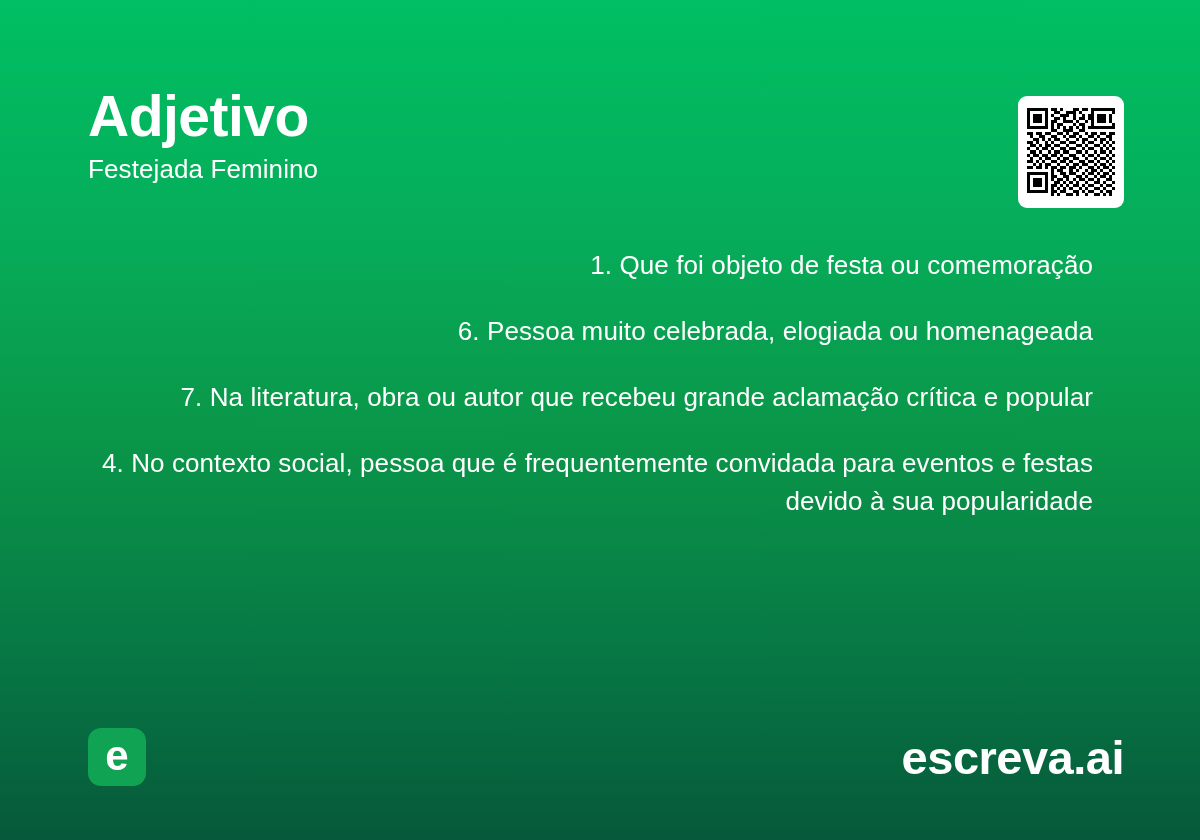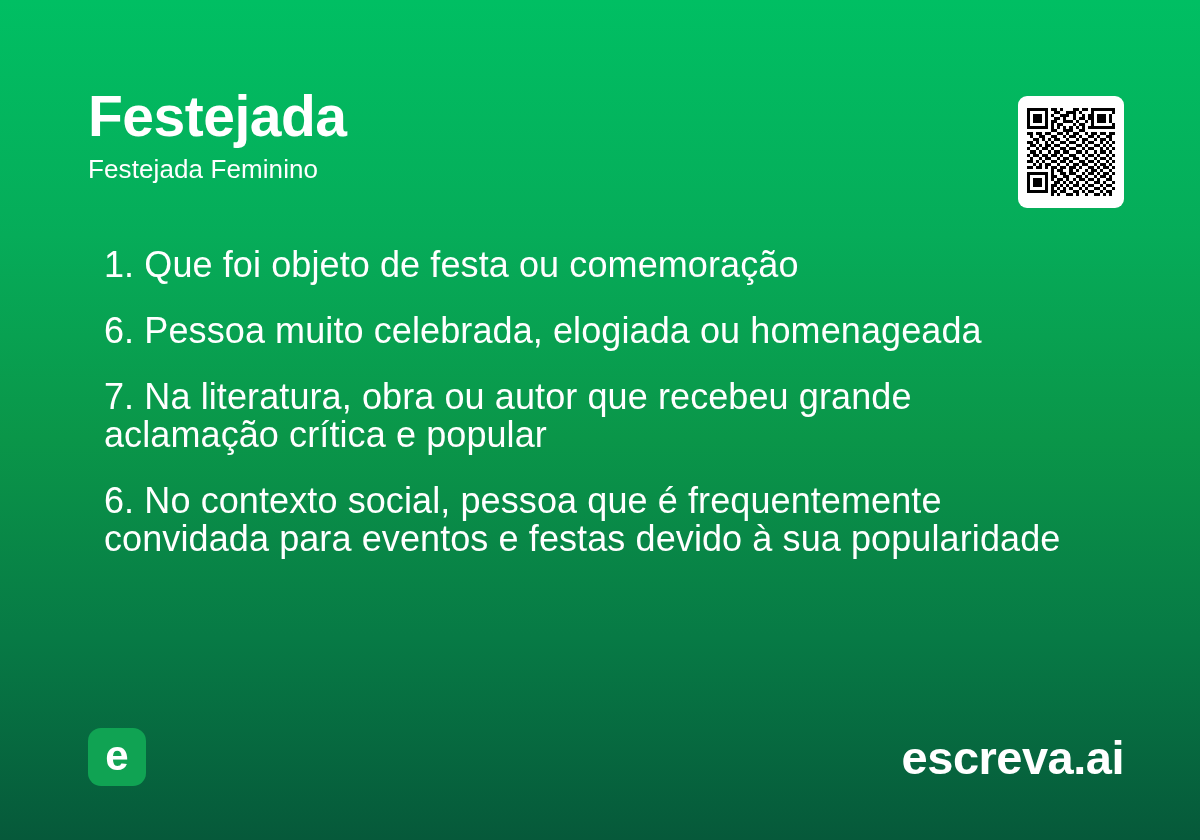--- a/index.html
+++ b/index.html
@@ -71,26 +71,27 @@
   }
 
   
   .definitions {
     position: absolute;
     left: 88px;
     top: 246px;
     width: 1005px;
   }
   .definition {
-    margin: 0 0 28px 16px;
-    font-size: 36px;
+    margin: 0 0 28px 9px;
+    font-size: 26px;
     font-weight: 400;
     line-height: 38px;
     color: #ffffff;
     letter-spacing: 0.1px;
+    text-align: right;
   }
   .definition:last-child { margin-bottom: 0; }
 
   
   .footer {
     position: absolute;
     left: 88px;
     right: 76px;
     bottom: 52px;
     height: 62px;
@@ -122,35 +123,35 @@
     line-height: 1;
     margin-left: 9px;
   }
 </style>
 </head>
 <body>
 
 <div class="card">
 
   <div class="header">
-    <h1 class="title">Festejada</h1>
+    <h1 class="title">Adjetivo</h1>
     <p class="subtitle">Festejada Feminino</p>
   </div>
 
   <div class="qr-card">
     <svg id="qr-svg" viewBox="0 0 29 29" shape-rendering="crispEdges" xmlns="http://www.w3.org/2000/svg">
         <path d="M0 0h1v1h-1zM1 0h1v1h-1zM2 0h1v1h-1zM3 0h1v1h-1zM4 0h1v1h-1zM5 0h1v1h-1zM6 0h1v1h-1zM8 0h1v1h-1zM9 0h1v1h-1zM11 0h1v1h-1zM15 0h1v1h-1zM16 0h1v1h-1zM18 0h1v1h-1zM19 0h1v1h-1zM21 0h1v1h-1zM22 0h1v1h-1zM23 0h1v1h-1zM24 0h1v1h-1zM25 0h1v1h-1zM26 0h1v1h-1zM27 0h1v1h-1zM28 0h1v1h-1zM0 1h1v1h-1zM6 1h1v1h-1zM9 1h1v1h-1zM10 1h1v1h-1zM13 1h1v1h-1zM14 1h1v1h-1zM15 1h1v1h-1zM17 1h1v1h-1zM21 1h1v1h-1zM28 1h1v1h-1zM0 2h1v1h-1zM2 2h1v1h-1zM3 2h1v1h-1zM4 2h1v1h-1zM6 2h1v1h-1zM8 2h1v1h-1zM11 2h1v1h-1zM12 2h1v1h-1zM13 2h1v1h-1zM15 2h1v1h-1zM18 2h1v1h-1zM20 2h1v1h-1zM21 2h1v1h-1zM23 2h1v1h-1zM24 2h1v1h-1zM25 2h1v1h-1zM27 2h1v1h-1zM0 3h1v1h-1zM2 3h1v1h-1zM3 3h1v1h-1zM4 3h1v1h-1zM6 3h1v1h-1zM9 3h1v1h-1zM10 3h1v1h-1zM12 3h1v1h-1zM15 3h1v1h-1zM17 3h1v1h-1zM18 3h1v1h-1zM20 3h1v1h-1zM21 3h1v1h-1zM23 3h1v1h-1zM24 3h1v1h-1zM25 3h1v1h-1zM27 3h1v1h-1zM0 4h1v1h-1zM2 4h1v1h-1zM3 4h1v1h-1zM4 4h1v1h-1zM6 4h1v1h-1zM8 4h1v1h-1zM9 4h1v1h-1zM12 4h1v1h-1zM13 4h1v1h-1zM14 4h1v1h-1zM16 4h1v1h-1zM19 4h1v1h-1zM21 4h1v1h-1zM23 4h1v1h-1zM24 4h1v1h-1zM25 4h1v1h-1zM27 4h1v1h-1zM0 5h1v1h-1zM6 5h1v1h-1zM8 5h1v1h-1zM10 5h1v1h-1zM11 5h1v1h-1zM15 5h1v1h-1zM17 5h1v1h-1zM18 5h1v1h-1zM21 5h1v1h-1zM28 5h1v1h-1zM0 6h1v1h-1zM1 6h1v1h-1zM2 6h1v1h-1zM3 6h1v1h-1zM4 6h1v1h-1zM5 6h1v1h-1zM6 6h1v1h-1zM8 6h1v1h-1zM10 6h1v1h-1zM12 6h1v1h-1zM14 6h1v1h-1zM16 6h1v1h-1zM18 6h1v1h-1zM20 6h1v1h-1zM21 6h1v1h-1zM22 6h1v1h-1zM23 6h1v1h-1zM24 6h1v1h-1zM25 6h1v1h-1zM26 6h1v1h-1zM27 6h1v1h-1zM28 6h1v1h-1zM8 7h1v1h-1zM9 7h1v1h-1zM12 7h1v1h-1zM13 7h1v1h-1zM14 7h1v1h-1zM17 7h1v1h-1zM18 7h1v1h-1zM0 8h1v1h-1zM1 8h1v1h-1zM3 8h1v1h-1zM4 8h1v1h-1zM6 8h1v1h-1zM7 8h1v1h-1zM10 8h1v1h-1zM11 8h1v1h-1zM13 8h1v1h-1zM15 8h1v1h-1zM16 8h1v1h-1zM19 8h1v1h-1zM21 8h1v1h-1zM22 8h1v1h-1zM24 8h1v1h-1zM25 8h1v1h-1zM27 8h1v1h-1zM28 8h1v1h-1zM1 9h1v1h-1zM4 9h1v1h-1zM5 9h1v1h-1zM8 9h1v1h-1zM9 9h1v1h-1zM12 9h1v1h-1zM14 9h1v1h-1zM15 9h1v1h-1zM17 9h1v1h-1zM20 9h1v1h-1zM21 9h1v1h-1zM23 9h1v1h-1zM26 9h1v1h-1zM27 9h1v1h-1zM2 10h1v1h-1zM3 10h1v1h-1zM5 10h1v1h-1zM7 10h1v1h-1zM9 10h1v1h-1zM10 10h1v1h-1zM13 10h1v1h-1zM16 10h1v1h-1zM18 10h1v1h-1zM19 10h1v1h-1zM22 10h1v1h-1zM24 10h1v1h-1zM25 10h1v1h-1zM27 10h1v1h-1zM0 11h1v1h-1zM1 11h1v1h-1zM3 11h1v1h-1zM6 11h1v1h-1zM8 11h1v1h-1zM11 11h1v1h-1zM12 11h1v1h-1zM14 11h1v1h-1zM15 11h1v1h-1zM18 11h1v1h-1zM20 11h1v1h-1zM21 11h1v1h-1zM24 11h1v1h-1zM26 11h1v1h-1zM28 11h1v1h-1zM1 12h1v1h-1zM2 12h1v1h-1zM4 12h1v1h-1zM6 12h1v1h-1zM7 12h1v1h-1zM9 12h1v1h-1zM10 12h1v1h-1zM13 12h1v1h-1zM16 12h1v1h-1zM17 12h1v1h-1zM19 12h1v1h-1zM22 12h1v1h-1zM23 12h1v1h-1zM25 12h1v1h-1zM27 12h1v1h-1zM0 13h1v1h-1zM3 13h1v1h-1zM5 13h1v1h-1zM6 13h1v1h-1zM8 13h1v1h-1zM11 13h1v1h-1zM12 13h1v1h-1zM14 13h1v1h-1zM15 13h1v1h-1zM18 13h1v1h-1zM20 13h1v1h-1zM21 13h1v1h-1zM24 13h1v1h-1zM26 13h1v1h-1zM28 13h1v1h-1zM1 14h1v1h-1zM2 14h1v1h-1zM4 14h1v1h-1zM7 14h1v1h-1zM9 14h1v1h-1zM10 14h1v1h-1zM12 14h1v1h-1zM13 14h1v1h-1zM16 14h1v1h-1zM17 14h1v1h-1zM19 14h1v1h-1zM22 14h1v1h-1zM24 14h1v1h-1zM25 14h1v1h-1zM27 14h1v1h-1zM0 15h1v1h-1zM2 15h1v1h-1zM3 15h1v1h-1zM5 15h1v1h-1zM6 15h1v1h-1zM8 15h1v1h-1zM9 15h1v1h-1zM11 15h1v1h-1zM14 15h1v1h-1zM15 15h1v1h-1zM18 15h1v1h-1zM20 15h1v1h-1zM21 15h1v1h-1zM23 15h1v1h-1zM26 15h1v1h-1zM28 15h1v1h-1zM1 16h1v1h-1zM4 16h1v1h-1zM6 16h1v1h-1zM7 16h1v1h-1zM10 16h1v1h-1zM12 16h1v1h-1zM13 16h1v1h-1zM15 16h1v1h-1zM16 16h1v1h-1zM19 16h1v1h-1zM22 16h1v1h-1zM24 16h1v1h-1zM25 16h1v1h-1zM27 16h1v1h-1zM0 17h1v1h-1zM1 17h1v1h-1zM3 17h1v1h-1zM5 17h1v1h-1zM8 17h1v1h-1zM9 17h1v1h-1zM11 17h1v1h-1zM12 17h1v1h-1zM14 17h1v1h-1zM17 17h1v1h-1zM18 17h1v1h-1zM20 17h1v1h-1zM21 17h1v1h-1zM23 17h1v1h-1zM26 17h1v1h-1zM28 17h1v1h-1zM2 18h1v1h-1zM4 18h1v1h-1zM6 18h1v1h-1zM7 18h1v1h-1zM10 18h1v1h-1zM13 18h1v1h-1zM15 18h1v1h-1zM16 18h1v1h-1zM18 18h1v1h-1zM19 18h1v1h-1zM22 18h1v1h-1zM24 18h1v1h-1zM25 18h1v1h-1zM27 18h1v1h-1zM0 19h1v1h-1zM1 19h1v1h-1zM3 19h1v1h-1zM4 19h1v1h-1zM6 19h1v1h-1zM8 19h1v1h-1zM9 19h1v1h-1zM11 19h1v1h-1zM12 19h1v1h-1zM14 19h1v1h-1zM15 19h1v1h-1zM17 19h1v1h-1zM20 19h1v1h-1zM21 19h1v1h-1zM23 19h1v1h-1zM25 19h1v1h-1zM26 19h1v1h-1zM28 19h1v1h-1zM8 20h1v1h-1zM10 20h1v1h-1zM11 20h1v1h-1zM14 20h1v1h-1zM16 20h1v1h-1zM19 20h1v1h-1zM21 20h1v1h-1zM22 20h1v1h-1zM24 20h1v1h-1zM27 20h1v1h-1zM0 21h1v1h-1zM1 21h1v1h-1zM2 21h1v1h-1zM3 21h1v1h-1zM4 21h1v1h-1zM5 21h1v1h-1zM6 21h1v1h-1zM8 21h1v1h-1zM11 21h1v1h-1zM12 21h1v1h-1zM14 21h1v1h-1zM15 21h1v1h-1zM18 21h1v1h-1zM20 21h1v1h-1zM21 21h1v1h-1zM23 21h1v1h-1zM25 21h1v1h-1zM26 21h1v1h-1zM28 21h1v1h-1zM0 22h1v1h-1zM6 22h1v1h-1zM8 22h1v1h-1zM9 22h1v1h-1zM12 22h1v1h-1zM13 22h1v1h-1zM16 22h1v1h-1zM17 22h1v1h-1zM19 22h1v1h-1zM22 22h1v1h-1zM24 22h1v1h-1zM25 22h1v1h-1zM27 22h1v1h-1zM0 23h1v1h-1zM2 23h1v1h-1zM3 23h1v1h-1zM4 23h1v1h-1zM6 23h1v1h-1zM8 23h1v1h-1zM10 23h1v1h-1zM11 23h1v1h-1zM13 23h1v1h-1zM15 23h1v1h-1zM17 23h1v1h-1zM18 23h1v1h-1zM20 23h1v1h-1zM21 23h1v1h-1zM23 23h1v1h-1zM26 23h1v1h-1zM27 23h1v1h-1zM0 24h1v1h-1zM2 24h1v1h-1zM3 24h1v1h-1zM4 24h1v1h-1zM6 24h1v1h-1zM9 24h1v1h-1zM10 24h1v1h-1zM12 24h1v1h-1zM14 24h1v1h-1zM16 24h1v1h-1zM19 24h1v1h-1zM22 24h1v1h-1zM23 24h1v1h-1zM25 24h1v1h-1zM28 24h1v1h-1zM0 25h1v1h-1zM2 25h1v1h-1zM3 25h1v1h-1zM4 25h1v1h-1zM6 25h1v1h-1zM8 25h1v1h-1zM9 25h1v1h-1zM11 25h1v1h-1zM13 25h1v1h-1zM15 25h1v1h-1zM16 25h1v1h-1zM18 25h1v1h-1zM20 25h1v1h-1zM21 25h1v1h-1zM24 25h1v1h-1zM26 25h1v1h-1zM27 25h1v1h-1zM0 26h1v1h-1zM6 26h1v1h-1zM8 26h1v1h-1zM10 26h1v1h-1zM12 26h1v1h-1zM14 26h1v1h-1zM17 26h1v1h-1zM19 26h1v1h-1zM22 26h1v1h-1zM23 26h1v1h-1zM25 26h1v1h-1zM28 26h1v1h-1zM0 27h1v1h-1zM1 27h1v1h-1zM2 27h1v1h-1zM3 27h1v1h-1zM4 27h1v1h-1zM5 27h1v1h-1zM6 27h1v1h-1zM8 27h1v1h-1zM9 27h1v1h-1zM11 27h1v1h-1zM12 27h1v1h-1zM15 27h1v1h-1zM16 27h1v1h-1zM18 27h1v1h-1zM20 27h1v1h-1zM21 27h1v1h-1zM24 27h1v1h-1zM26 27h1v1h-1zM27 27h1v1h-1zM8 28h1v1h-1zM10 28h1v1h-1zM13 28h1v1h-1zM14 28h1v1h-1zM16 28h1v1h-1zM19 28h1v1h-1zM22 28h1v1h-1zM23 28h1v1h-1zM25 28h1v1h-1zM27 28h1v1h-1z" fill="#000000"></path>
       </svg>
   </div>
 
   <div class="definitions">
     <p class="definition">1. Que foi objeto de festa ou comemoração</p>
     <p class="definition">6. Pessoa muito celebrada, elogiada ou homenageada</p>
     <p class="definition">7. Na literatura, obra ou autor que recebeu grande aclamação crítica e popular</p>
-    <p class="definition">6. No contexto social, pessoa que é frequentemente convidada para eventos e festas devido à sua popularidade</p>
+    <p class="definition">4. No contexto social, pessoa que é frequentemente convidada para eventos e festas devido à sua popularidade</p>
   </div>
 
   <div class="footer">
     <div class="logo-mark">
       <span>e</span>
     </div>
     <div class="wordmark">escreva.ai</div>
   </div>
 
 </div>

